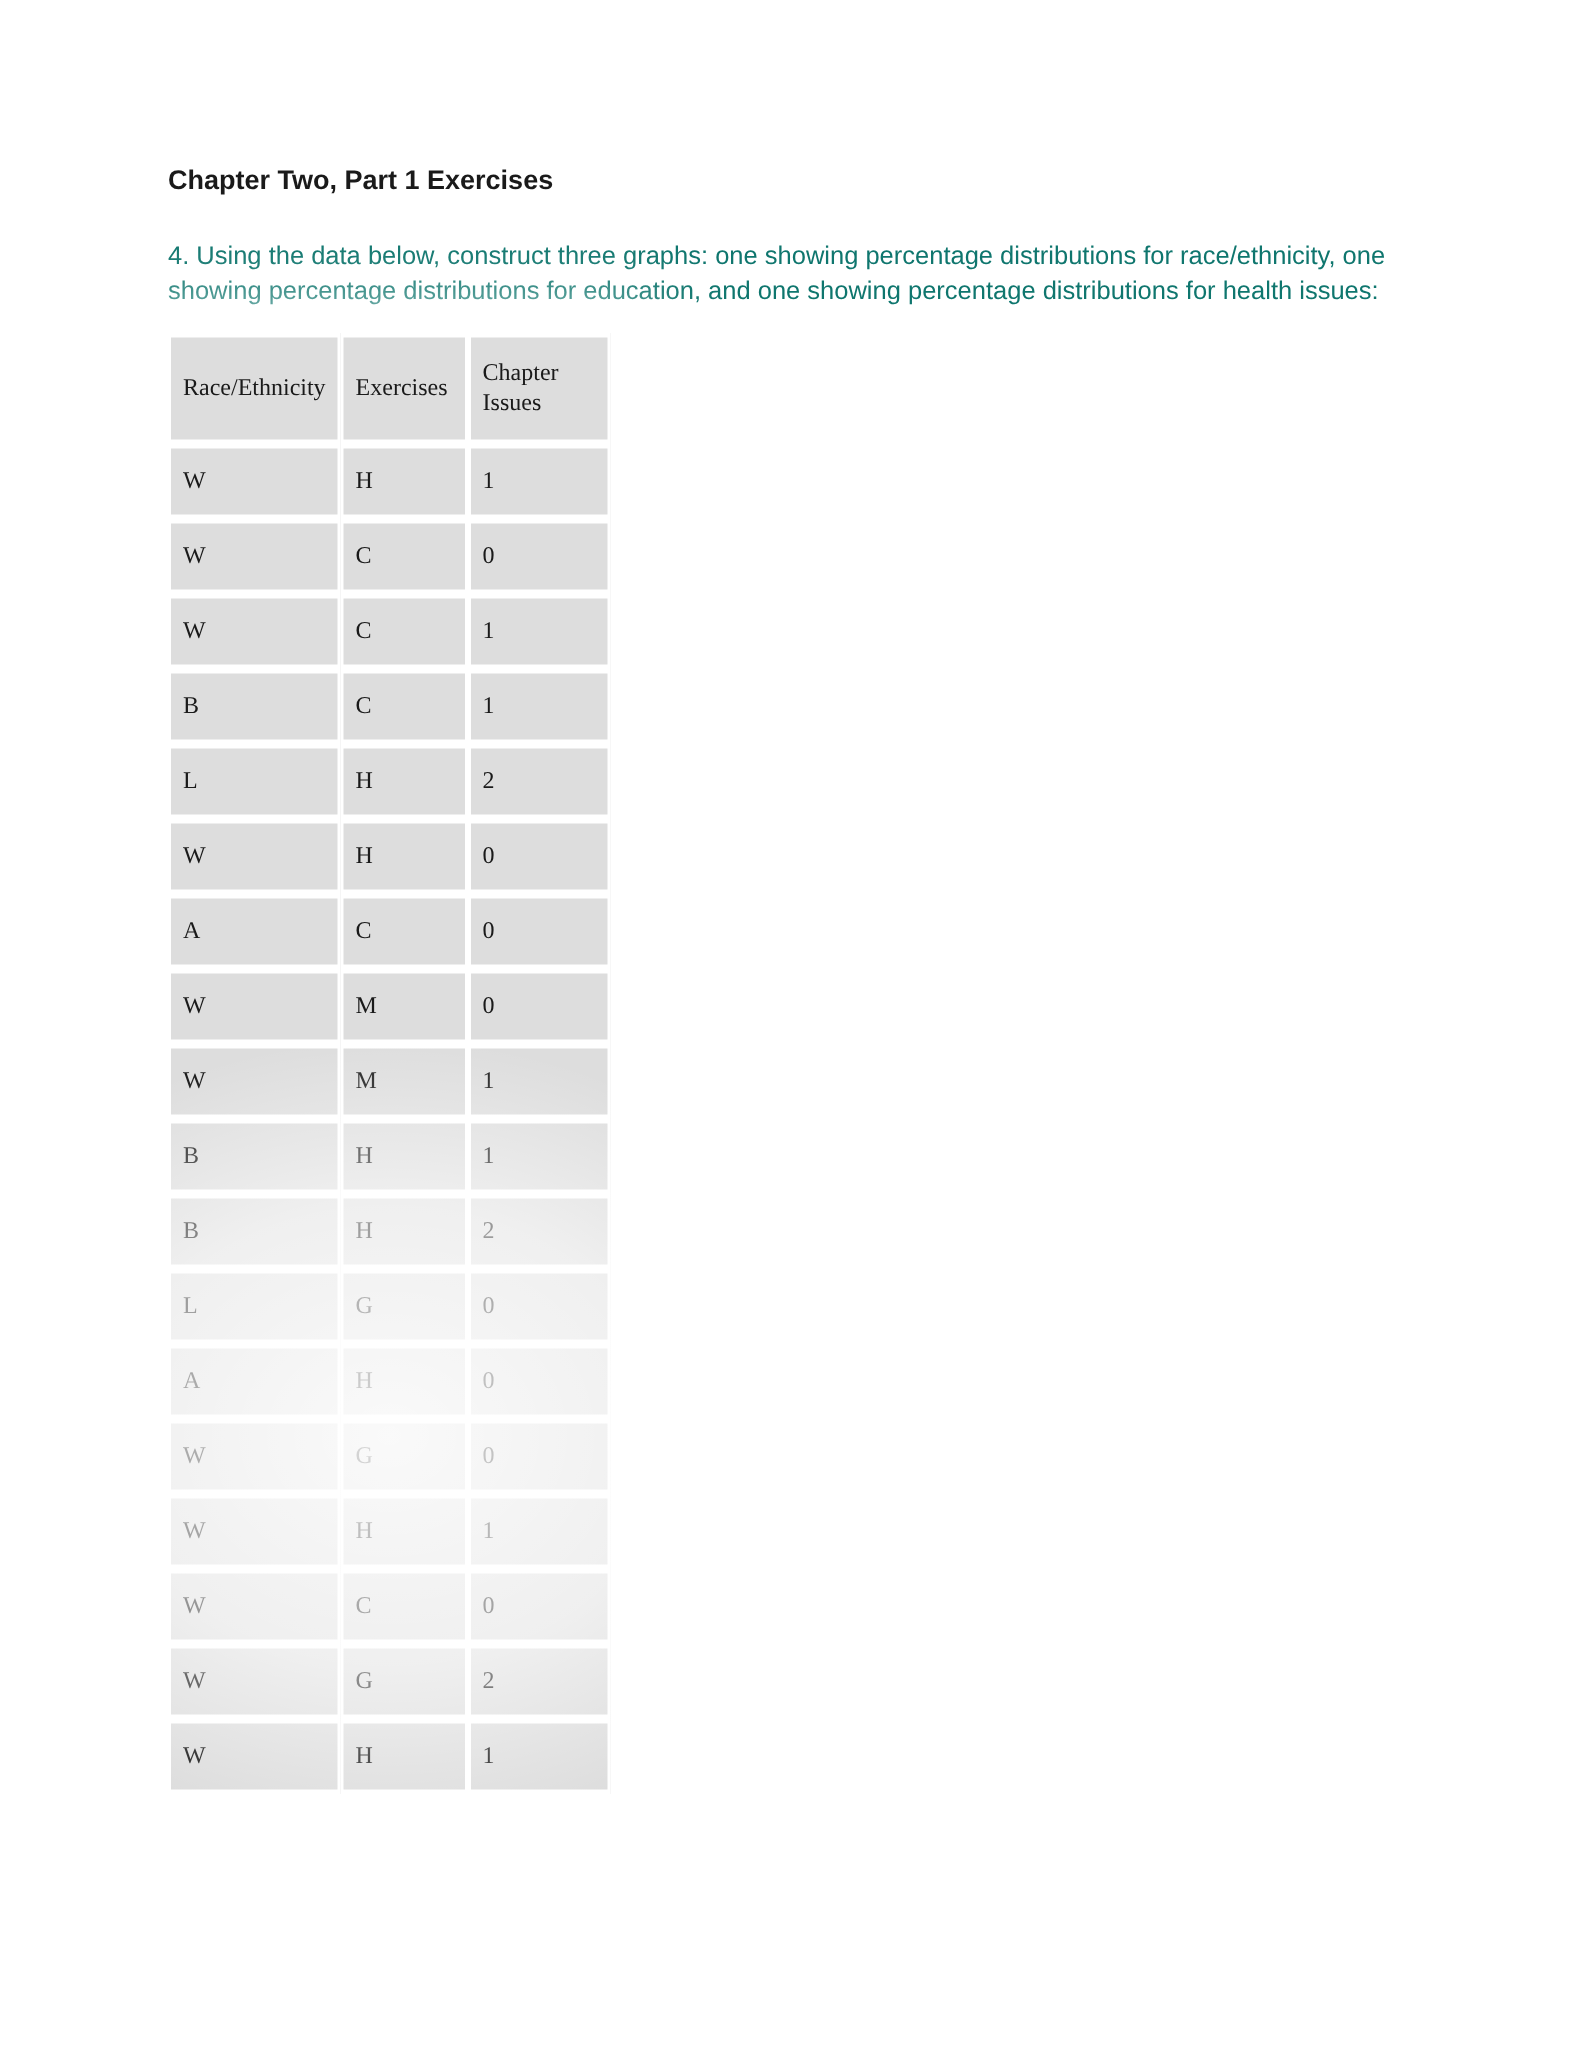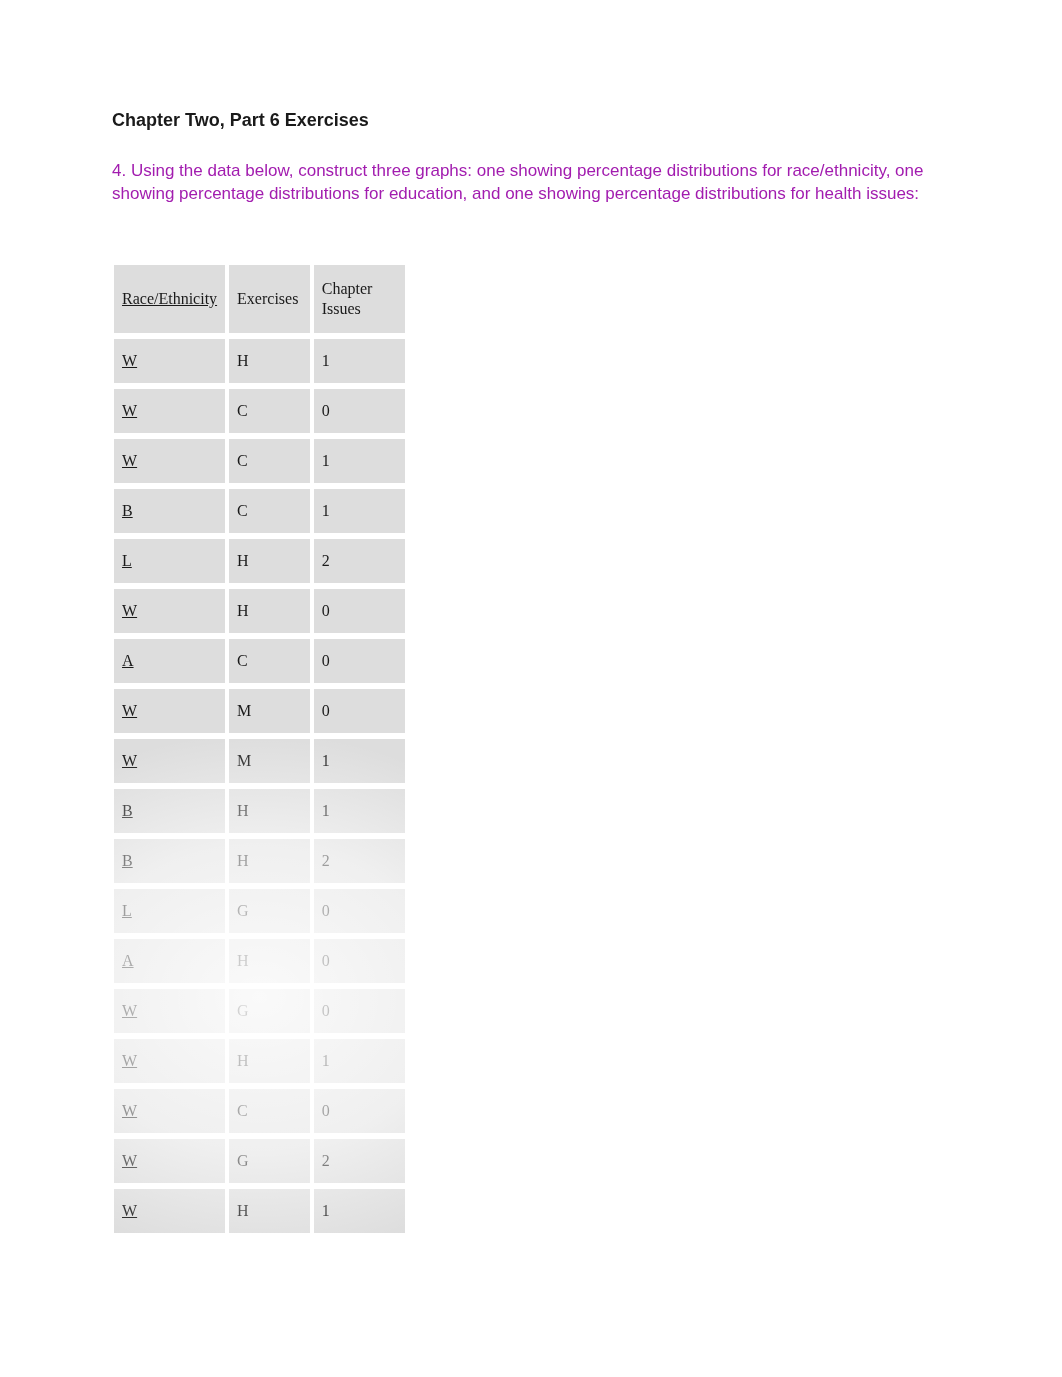--- a/index.html
+++ b/index.html
@@ -19,22 +19,22 @@
       font-family: Arial, Helvetica, sans-serif;
       font-weight: 700;
       font-size: 18px;
       margin-bottom: 28px;
       color: #1a1a1a;
     }
     .prompt {
       font-family: Arial, Helvetica, sans-serif;
       font-size: 17px;
       line-height: 1.38;
-      margin-bottom: 56px;
-      color: #a21caf;
+      margin-bottom: 16px;
+      color: #0f766e;
       max-width: 820px;
     }
     .table-wrap {
       width: 295px;
       box-shadow: 0 18px 50px 28px rgba(255,255,255,0.95);
       position: relative;
     }
     table.data {
       border-collapse: separate;
       border-spacing: 0;
@@ -54,41 +54,41 @@
       font-weight: 400;
       vertical-align: middle;
     }
     table.data th {
       padding: 14px 8px 14px 8px;
       line-height: 1.25;
     }
     table.data td {
       padding: 13px 8px 13px 8px;
     }
-    .col-race { width: 104px; text-decoration: underline; }
+    .col-race { width: 104px; }
     .col-edu  { width: 86px; }
     .col-health { width: 105px; }
     
     .haze {
       position: absolute;
       left: -26px;
       right: -26px;
       bottom: -40px;
       height: 620px;
       pointer-events: none;
       background: radial-gradient(ellipse 420px 340px at 50% 55%,
                   rgba(255,255,255,0.85) 0%,
                   rgba(255,255,255,0.55) 45%,
                   rgba(255,255,255,0.0) 78%);
     }
   </style>
 </head>
 <body>
 
-<div class="heading">Chapter Two, Part 6 Exercises</div>
+<div class="heading">Chapter Two, Part 1 Exercises</div>
 
 <div class="prompt">4. Using the data below, construct three graphs: one showing percentage distributions for race/ethnicity, one showing percentage distributions for education, and one showing percentage distributions for health issues:</div>
 
 <div class="table-wrap">
   <table class="data">
     <thead>
       <tr>
         <th class="col-race">Race/Ethnicity</th>
         <th class="col-edu">Exercises</th>
         <th class="col-health">Chapter Issues</th>

